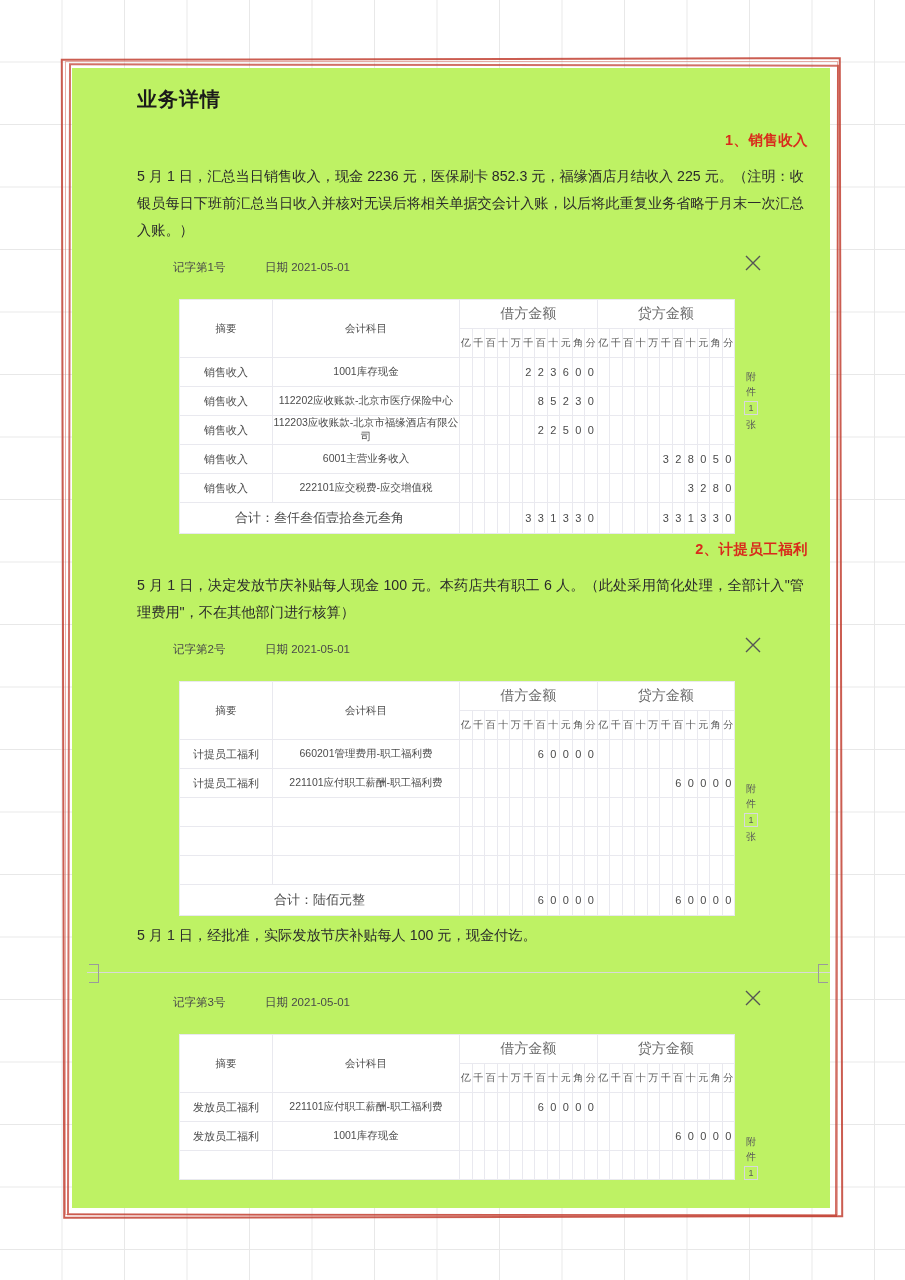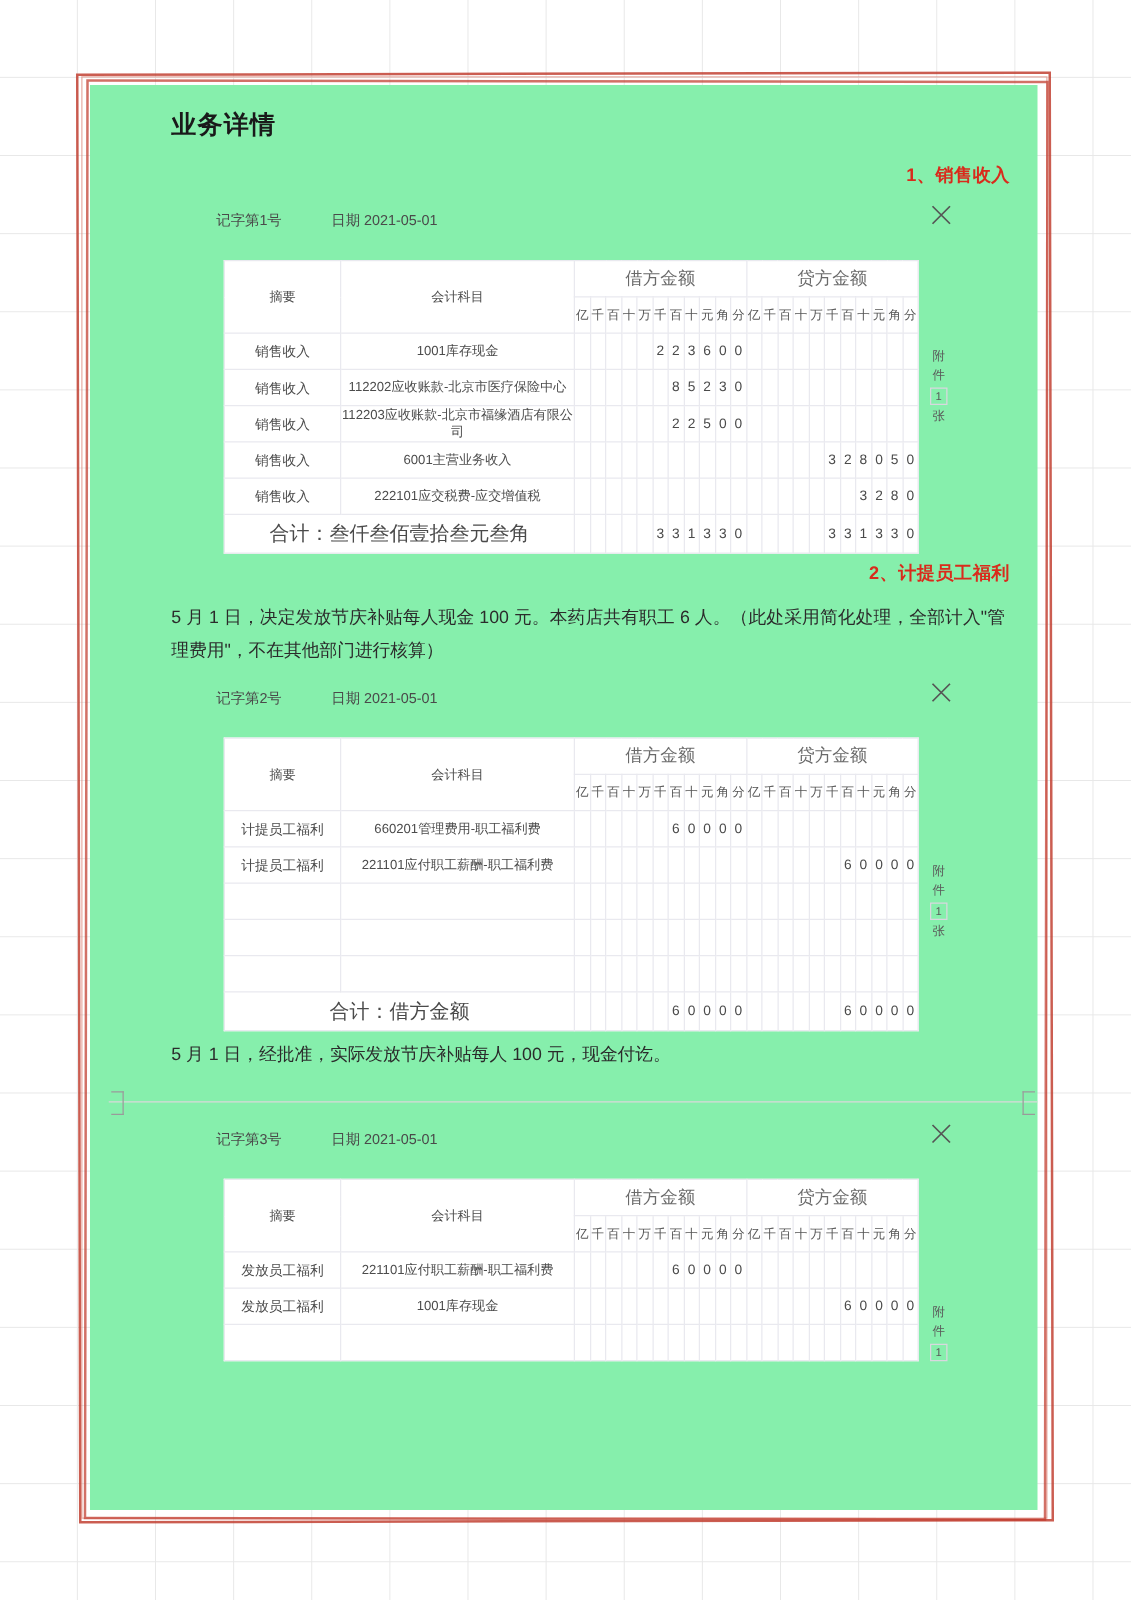--- a/index.html
+++ b/index.html
@@ -33,21 +33,21 @@
   }
   .frame-hair{
     left:65px;top:61px;width:771px;height:1152px;
     border:1px solid #d9796c;
     opacity:.6;
   }
 
   
   .page{
     position:absolute;left:72px;top:68px;width:758px;height:1140px;
-    background:#86efac;
+    background:#bef264;
     overflow:hidden;
   }
 
   .content{padding:18px 22px 0 65px;}
 
   h1.doc-title{
     font-size:20px;font-weight:bold;margin:0 0 18px 0;letter-spacing:1px;
     color:#1a1a1a;
   }
   h2.sec-title{
@@ -101,21 +101,21 @@
   th.grp{height:18px;font-size:14px;color:#6a6a6a;}
   td.digit-head,th.digit-head{
     height:18px;font-size:10px;color:#555;width:21.5px;
   }
   td.digit{width:21.5px;font-size:11px;color:#4a4a4a;font-family:"Liberation Sans",sans-serif;}
   
   .sep-blue{border-left:1px solid #b9d2ef !important;}
   .sep-red{border-left:1px solid #f0b9b4 !important;}
   .sep-grp{border-left:1px solid #d7d7de !important;}
 
-  td.sum-cell{text-align:left;padding-left:10px;font-size:16px;color:#4a4a4a;}
+  td.sum-cell{text-align:left;padding-left:10px;font-size:13px;color:#4a4a4a;}
   td.km{text-align:left;padding-left:10px;}
   td.zy{font-size:11px;}
   tr.blank td{height:28px;}
   tr.total td{height:30px;}
 
   
   .attach{
     position:absolute;
     font-size:10px;color:#5a5a5a;
     text-align:center;width:16px;line-height:15px;
@@ -145,20 +145,21 @@
 <div class="frame frame-outer"></div>
 <div class="frame frame-hair"></div>
 <div class="frame frame-inner"></div>
 
 <div class="page">
   <div class="content">
 
     <h1 class="doc-title">业务详情</h1>
 
     <h2 class="sec-title">1、销售收入</h2>
+    <p class="para">5 月 1 日，汇总当日销售收入，现金 2236 元，医保刷卡 852.3 元，福缘酒店月结收入 225 元。（注明：收银员每日下班前汇总当日收入并核对无误后将相关单据交会计入账，以后将此重复业务省略于月末一次汇总入账。）</p>
     <div class="voucher">
         <div class="vh">
           <span class="v-no">记字第1号</span>
           <span class="v-date">日期 2021-05-01</span>
           <span class="v-close" title="close-icon">
             <svg width="22" height="22" viewBox="0 0 22 22">
               <path d="M4 4 L18 18 M18 4 L4 18" stroke="#555" stroke-width="1.4" fill="none"></path>
             </svg>
           </span>
         </div>
@@ -529,21 +530,21 @@
                 <td class="digit"></td>
                 <td class="digit sep-blue"></td>
                 <td class="digit"></td>
                 <td class="digit"></td>
                 <td class="digit"></td>
                 <td class="digit"></td>
                 <td class="digit sep-red"></td>
                 <td class="digit"></td>
               </tr>
               <tr class="total">
-                <td class="sum-cell" colspan="2">合计：借方金额</td>
+                <td class="sum-cell" colspan="2">合计：陆佰元整</td>
                 <td class="digit sep-grp"></td>
                 <td class="digit"></td>
                 <td class="digit"></td>
                 <td class="digit"></td>
                 <td class="digit sep-blue"></td>
                 <td class="digit"></td>
                 <td class="digit">6</td>
                 <td class="digit">0</td>
                 <td class="digit">0</td>
                 <td class="digit sep-red">0</td>

